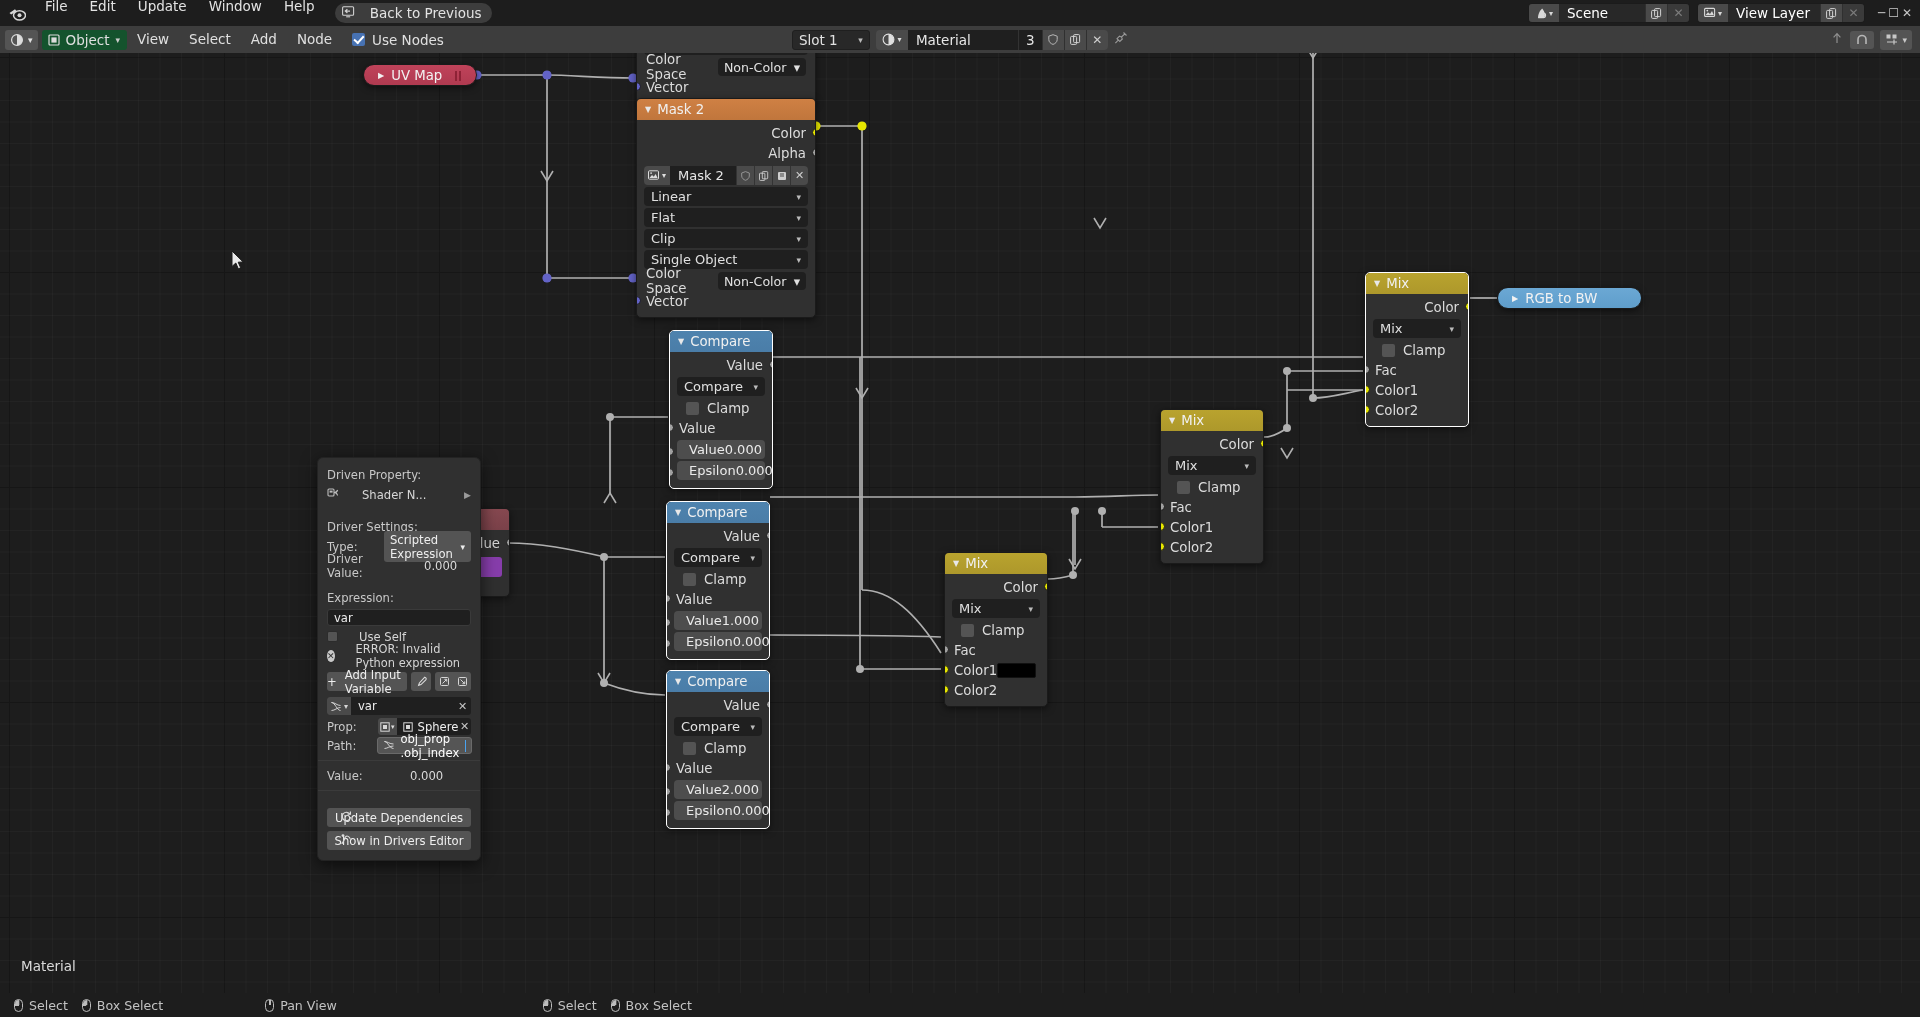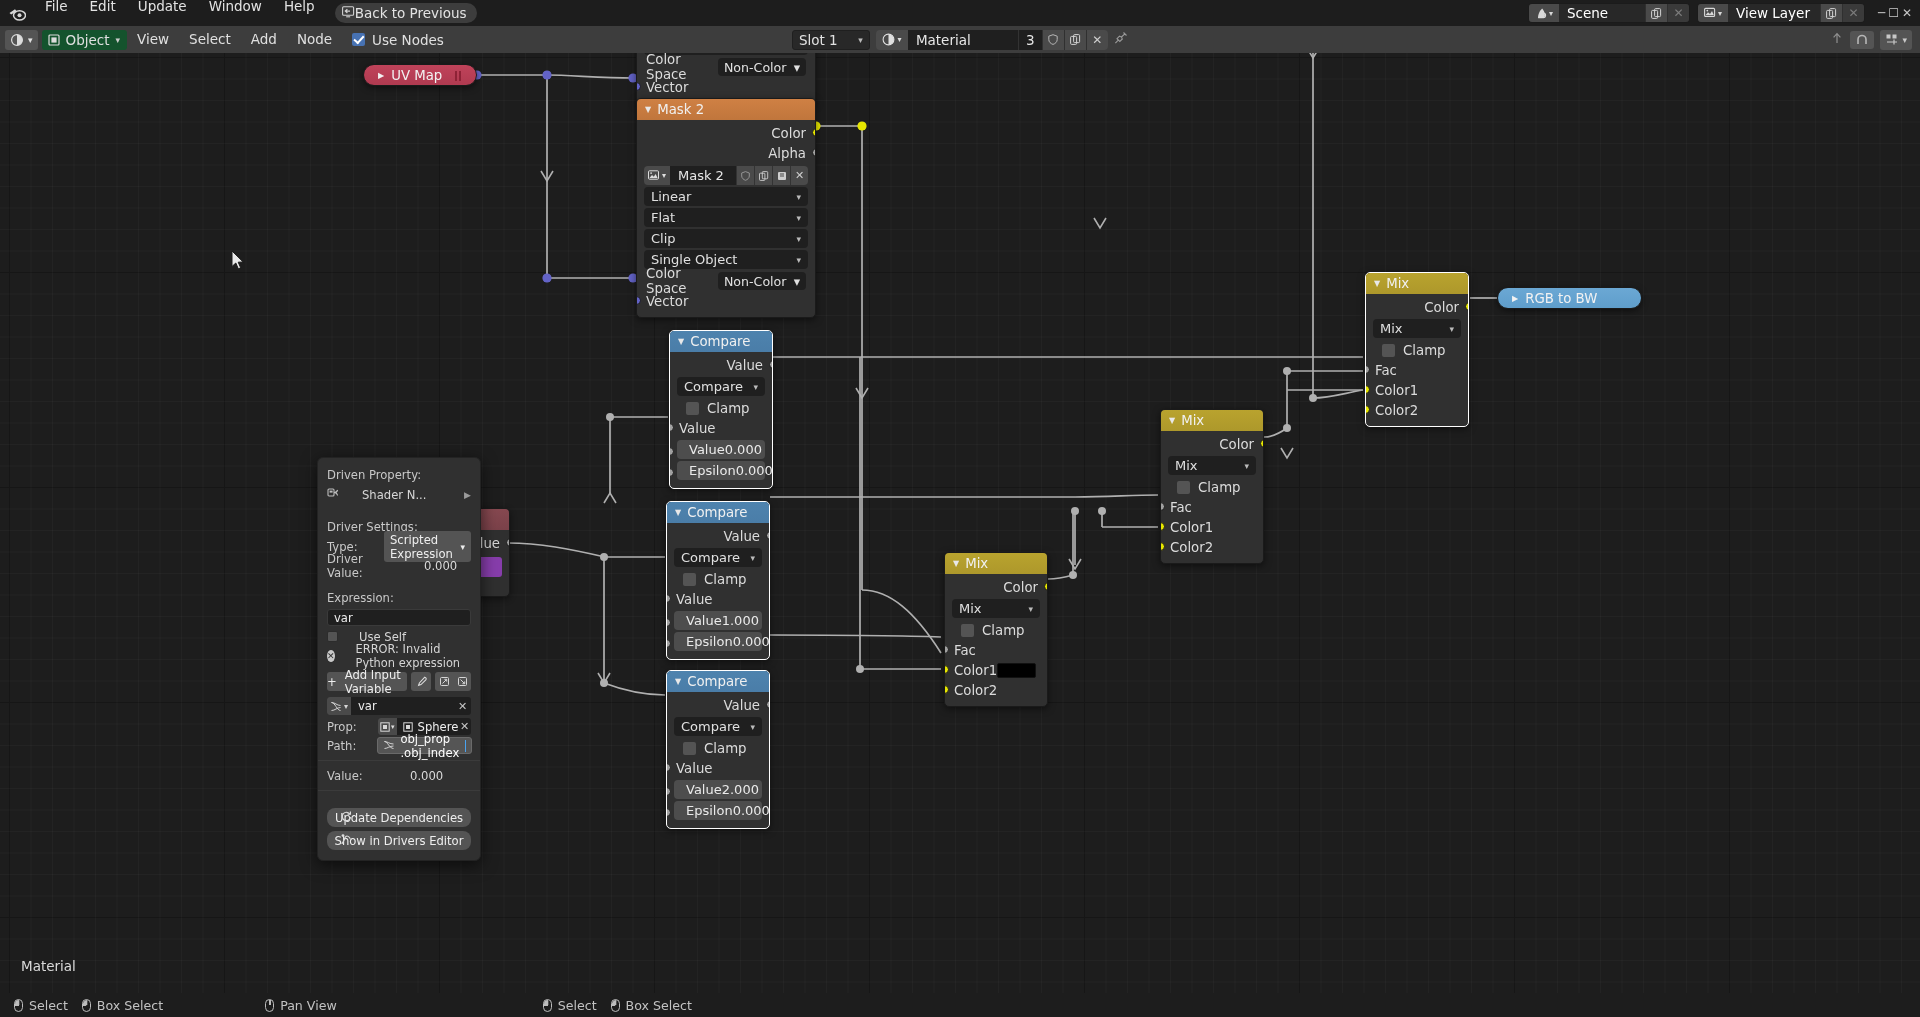--- a/index.html
+++ b/index.html
@@ -15,21 +15,21 @@
   
   .topbar {
     position: absolute; left: 0; top: 0; width: 1920px; height: 26px;
     background: #1d1d1d; display: flex; align-items: center; gap: 0px;
     font-size: 13.5px; color: #d4d4d4;
   }
   .blender-logo { width: 34px; display: flex; justify-content: center; align-items: center; }
   .blender-logo svg { display: block; }
   .menu-item { padding: 0 11px; height: 41px; line-height: 26px; color: #e3e3e3; font-size: 13.5px; white-space: nowrap; }
   .backprev {
-    margin-left: 9px; height: 20px; display: flex; align-items: center; gap: 0;
+    margin-left: 9px; height: 20px; display: flex; align-items: center; gap: 15px;
     background: #3d3d3d; border-radius: 10px; padding: 0 10px 0 7px; color: #e3e3e3; font-size: 13.5px;
   }
   .topbar-right { margin-left: auto; display: flex; align-items: center; gap: 7px; padding-right: 8px; }
   .idblock {
     display: flex; align-items: center; height: 20px; background: #282828;
     border-radius: 4px; overflow: hidden; border: 1px solid #1b1b1b;
   }
   .idblock .idicon {
     width: 30px; height: 20px; background: #4a4a4a; display: flex; align-items: center; justify-content: center;
     gap: 1px; color: #d8d8d8; font-size: 11px;
@@ -138,21 +138,21 @@
   }
   .dlabel { padding: 0 9px; color: #c8c8c8; font-size: 11.6px; line-height: 19px; }
   .drow { display: flex; align-items: center; gap: 21px; padding: 1px 9px; height: 19px; }
   .drow .k { width: 36px; color: #c9c9c9; font-size: 11.6px; }
   .dsel { flex: 1; height: 31px; background: #545454; border-radius: 3px; display: flex; align-items: center;
           justify-content: space-between; padding: 0 6px; color: #eee; font-size: 11.6px; }
   .dtext { flex: 1; height: 17px; background: #1f1f1f; border: 1px solid #3a3a3a; border-radius: 3px;
            display: flex; align-items: center; padding: 0 6px; color: #eee; font-size: 11.6px; }
   .dval { color: #dcdcdc; font-size: 11.6px; }
   .dcheck { width: 11px; height: 11px; background: #545454; border-radius: 2px; border: 1px solid #2c2c2c; }
-  .dbtn { margin: 0 9px; height: 19px; background: #545454; border-radius: 8px; display: flex;
+  .dbtn { margin: 0 9px; height: 19px; background: #545454; border-radius: 3px; display: flex;
           align-items: center; justify-content: center; gap: 6px; color: #eee; font-size: 11.6px; }
   .dsep { height: 1px; background: #3b3b3b; margin: 5px 0; }
   .errdot { width: 12px; height: 12px; border-radius: 50%; background: #c9c9c9; color: #303030;
             display: inline-flex; align-items: center; justify-content: center; font-size: 9px; font-weight: bold; }
   .varrow { display: flex; align-items: center; margin: 0 9px; height: 18px; background: #1f1f1f;
             border-radius: 3px; overflow: hidden; }
   .varrow .vi { width: 24px; height: 18px; background: #4a4a4a; display: flex; align-items: center;
                 justify-content: center; gap: 2px; color: #d6d6d6; font-size: 10px; }
   .varrow .vn { flex: 1; padding-left: 7px; color: #eee; font-size: 11.6px; line-height: 18px; }
   .varrow .vx { width: 17px; text-align: center; color: #c6c6c6; font-size: 11px; }

